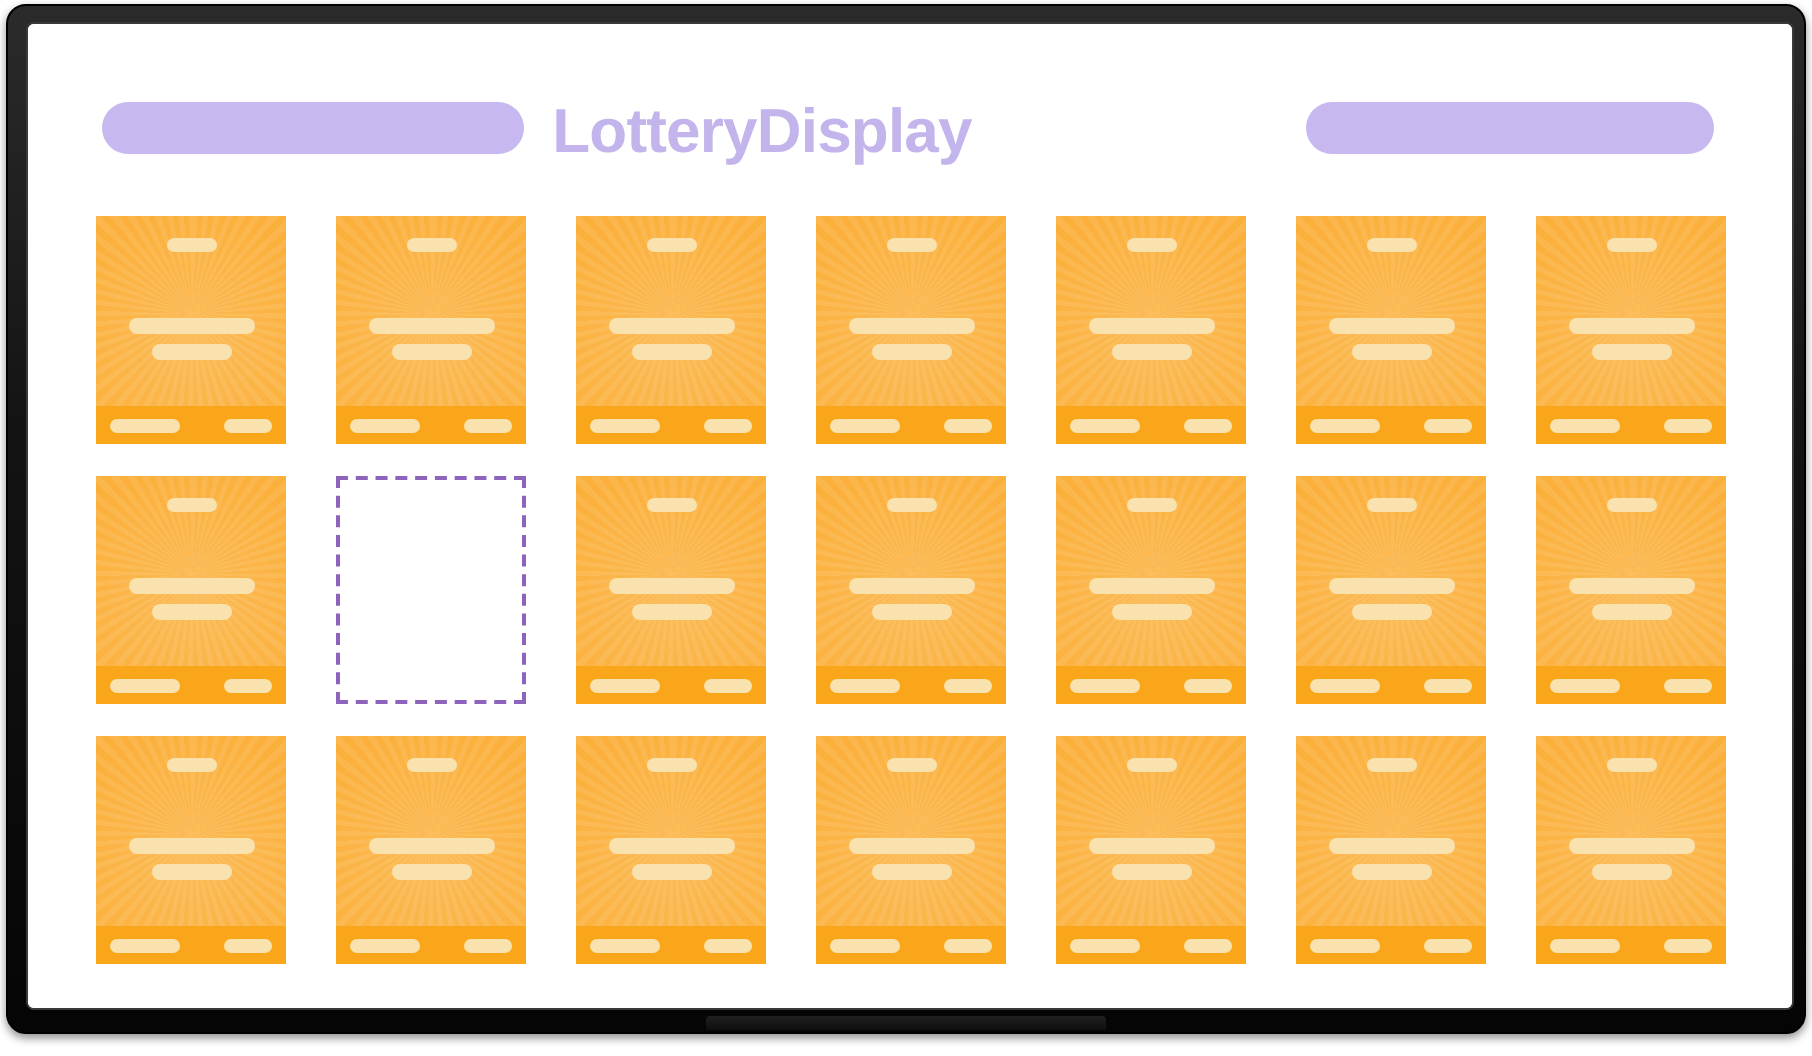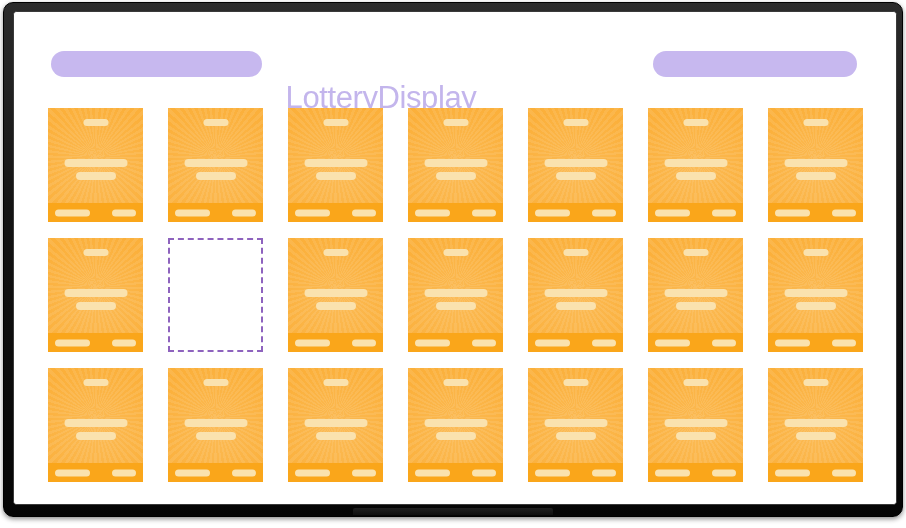--- a/index.html
+++ b/index.html
@@ -88,26 +88,25 @@
   .header-pill.left  { left: 37px;  width: 211px; }
   .header-pill.right { left: 639px; width: 204px; }
 
   .app-title {
     position: absolute;
     left: 0;
     top: 0;
     width: 734px;
     text-align: center;
     font-size: 31px;
-    font-weight: normal;
+    font-weight: bold;
     letter-spacing: -0.4px;
     color: #c3b5ec;
     line-height: 40px;
     white-space: nowrap;
-    margin-top: 32px;
   }
 
   
   .grid {
     position: absolute;
     left: 34px;
     top: 96px;
     width: 816px;
     display: grid;
     grid-template-columns: repeat(7, 95px);

